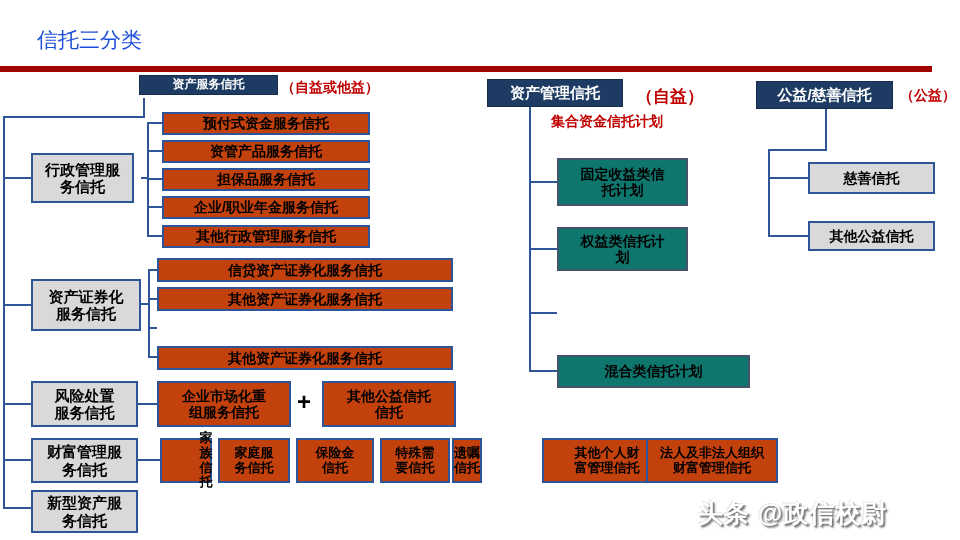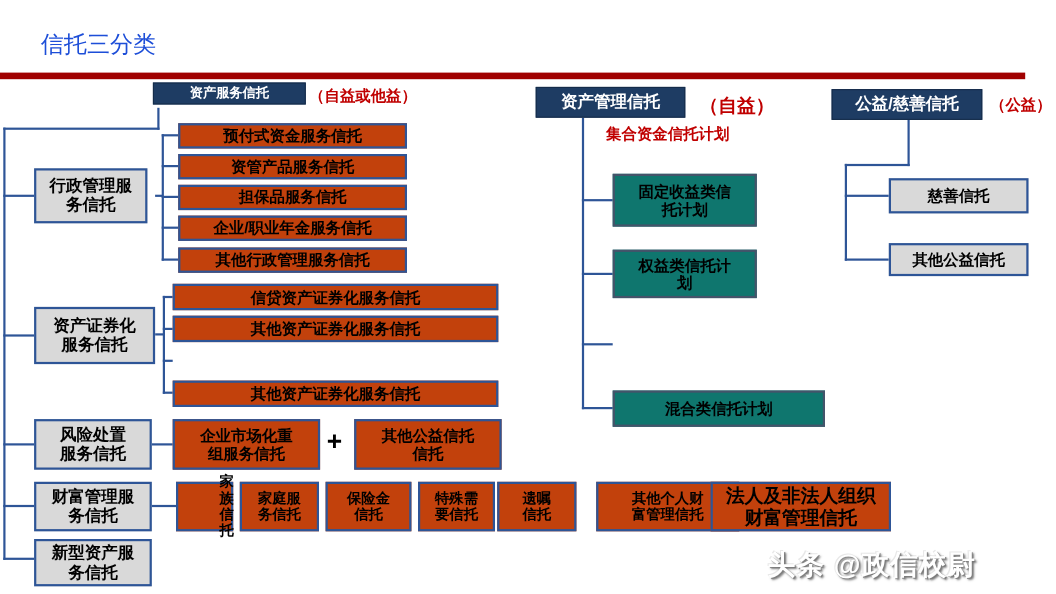--- a/index.html
+++ b/index.html
@@ -101,25 +101,25 @@
 信托</div>
 
   <div class="box blue" style="left:160px;top:438px;width:52px;height:45px;font-size:13px;padding-left:40px;">家族
 信托</div>
   <div class="box blue" style="left:218px;top:438px;width:72px;height:45px;font-size:13px;">家庭服
 务信托</div>
   <div class="box blue" style="left:296px;top:438px;width:78px;height:45px;font-size:13px;">保险金
 信托</div>
   <div class="box blue" style="left:380px;top:438px;width:70px;height:45px;font-size:13px;">特殊需
 要信托</div>
-  <div class="box blue" style="left:452px;top:438px;width:72px;height:45px;font-size:13px;">遗嘱
+  <div class="box blue" style="left:452px;top:438px;width:30px;height:45px;font-size:13px;">遗嘱
 信托</div>
   <div class="box blue" style="left:542px;top:438px;width:130px;height:45px;font-size:13px;">其他个人财
 富管理信托</div>
-  <div class="box blue" style="left:646px;top:438px;width:164px;height:45px;font-size:17px;">法人及非法人组织
+  <div class="box blue" style="left:646px;top:438px;width:132px;height:45px;font-size:13px;">法人及非法人组织
 财富管理信托</div>
 
   <div class="box slate" style="left:557px;top:158px;width:131px;height:48px;font-size:14px;">固定收益类信
 托计划</div>
   <div class="box slate" style="left:557px;top:227px;width:131px;height:44px;font-size:14px;">权益类信托计
 划</div>
   <div class="box slate" style="left:557px;top:355px;width:193px;height:33px;font-size:14px;">混合类信托计划</div>
 
   <div class="box grayb" style="left:808px;top:162px;width:127px;height:32px;font-size:14px;">慈善信托</div>
   <div class="box grayb" style="left:808px;top:221px;width:127px;height:30px;font-size:14px;">其他公益信托</div>

